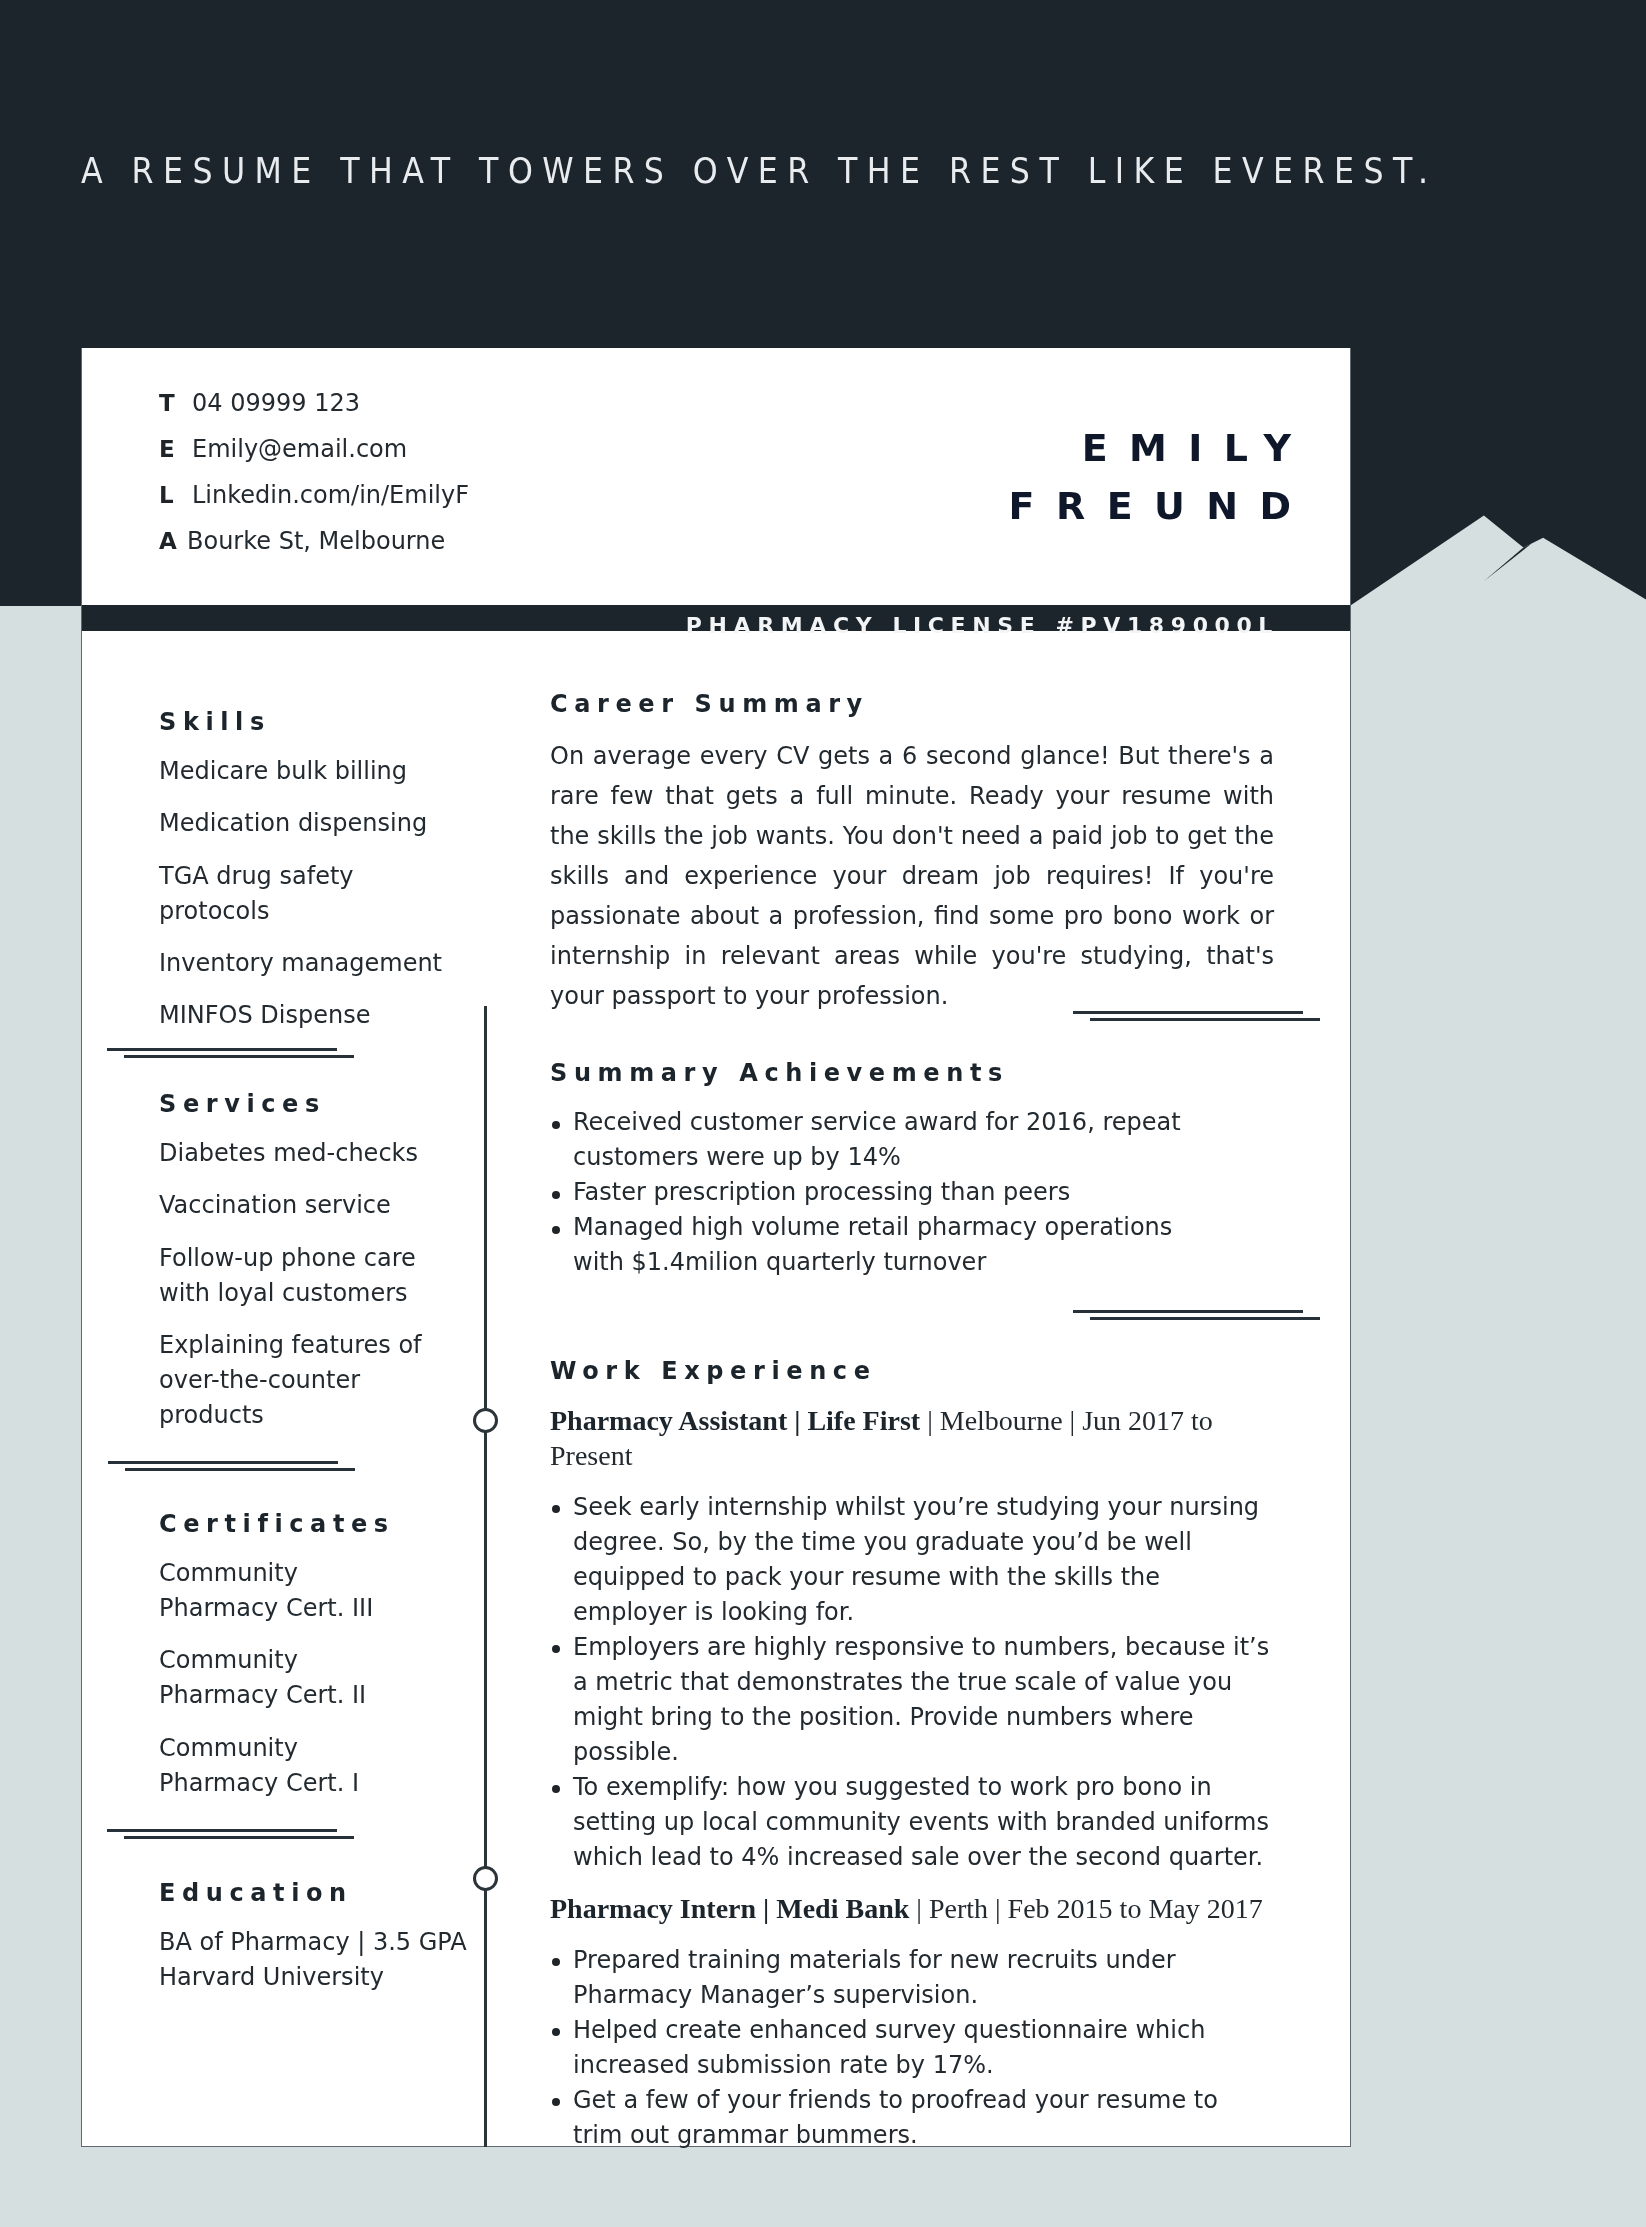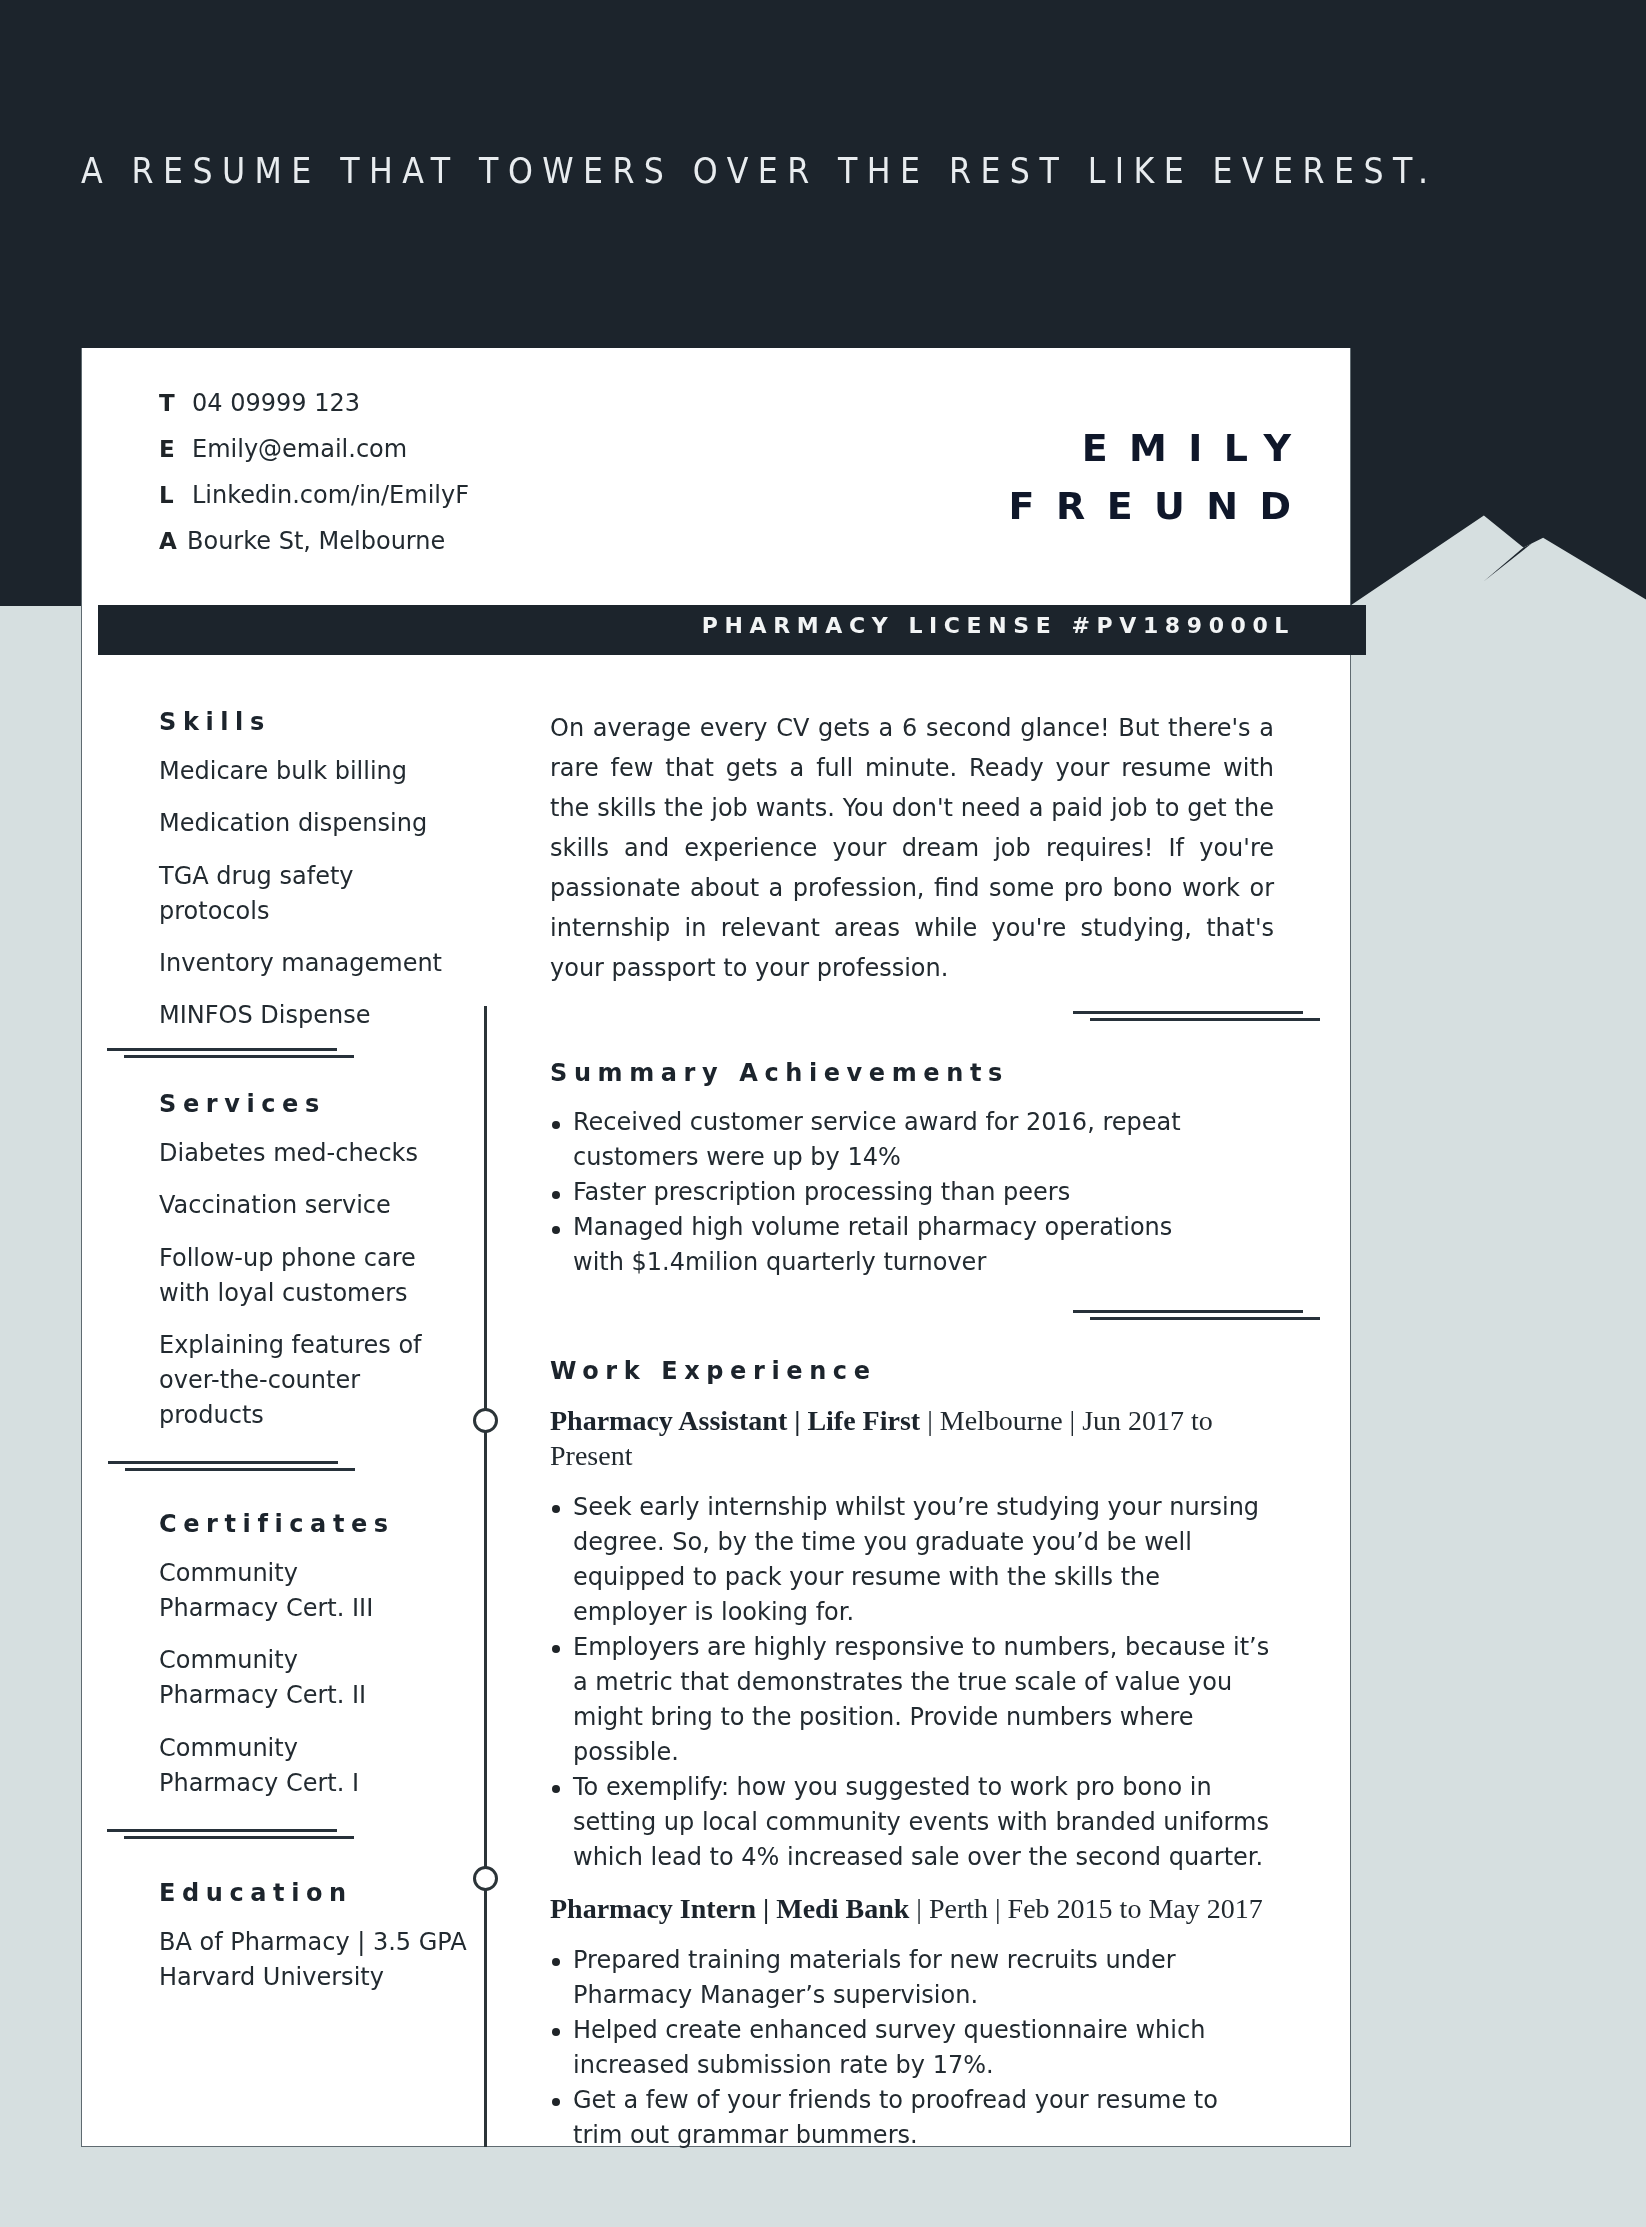--- a/index.html
+++ b/index.html
@@ -36,21 +36,21 @@
   .contact-row.addr .contact-key { width: 28px; }
   .contact-val { color: #222a30; }
   .name {
     position: absolute; right: 59px; top: 71px; text-align: right;
     font-family: "DejaVu Sans", sans-serif;
     font-weight: bold; font-size: 38px; letter-spacing: 21.4px;
     line-height: 58px; color: #0f172a;
   }
   .name div { margin-right: -21.4px; }
   .license {
-    position: absolute; left: 16px; top: 257px; width: 1268px; height: 50px;
+    position: absolute; left: 0; top: 257px; width: 1268px; height: 26px;
     background: #1c242c;
   }
   .license span {
     position: absolute; right: 71px; top: 8.2px;
     color: #f2f4f5; font-size: 22px; font-weight: bold; letter-spacing: 6.6px;
   }
   .left-col { position: absolute; left: 77px; width: 313px; }
   .sec-title {
     font-size: 24px; font-weight: bold; letter-spacing: 6.6px; color: #1c242c;
   }
@@ -162,20 +162,21 @@
     <div style="height:18px"></div>
     <div class="item" style="margin-bottom:0">BA of Pharmacy | 3.5 GPA</div>
     <div class="item">Harvard University</div>
   </div>
 
   <div class="timeline-line"></div>
   <div class="timeline-dot" style="top:1060px;"></div>
   <div class="timeline-dot" style="top:1518px;"></div>
 
   <div class="right-col" style="top:342px;">
+    <div class="sec-title">Career Summary</div>
     <div style="height:18px"></div>
     <div class="para">On average every CV gets a 6 second glance! But there's a rare few that gets a full minute. Ready your resume with the skills the job wants. You don't need a paid job to get the skills and experience your dream job requires! If you're passionate about a profession, find some pro bono work or internship in relevant areas while you're studying, that's your passport to your profession.</div>
   </div>
   <div class="divider" style="left:991px; top:663px;">
       <div class="l1"></div>
       <div class="l2"></div>
     </div>
 
   <div class="right-col" style="top:711px;">
     <div class="sec-title">Summary Achievements</div>

